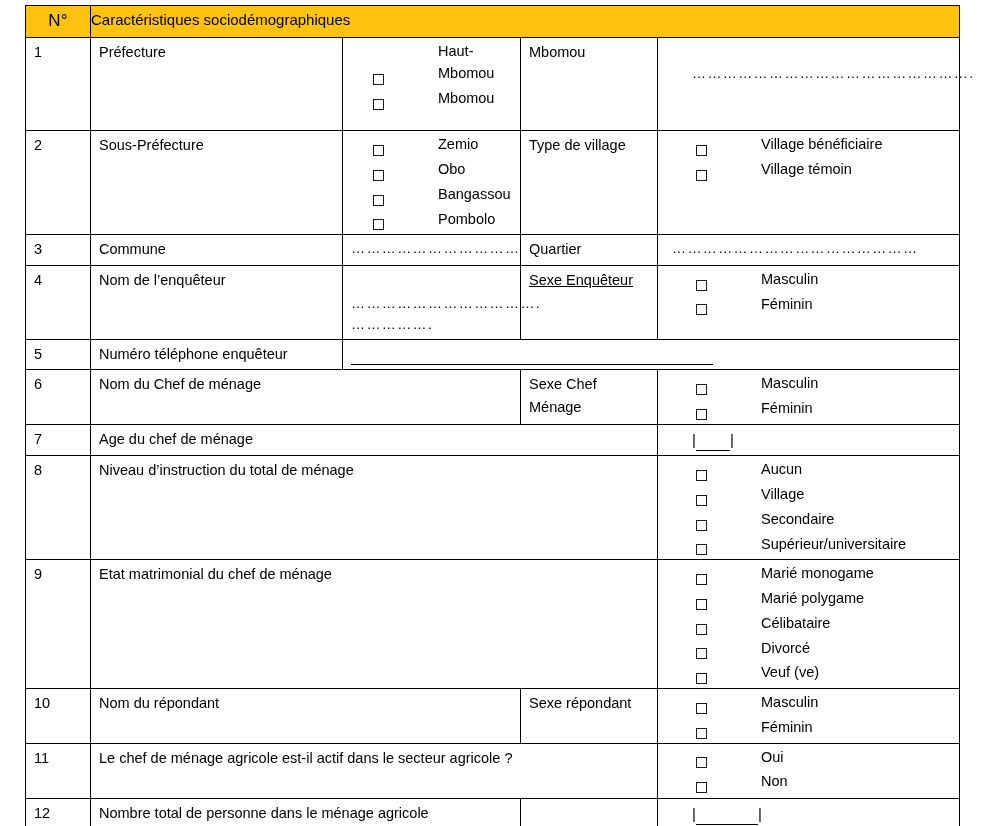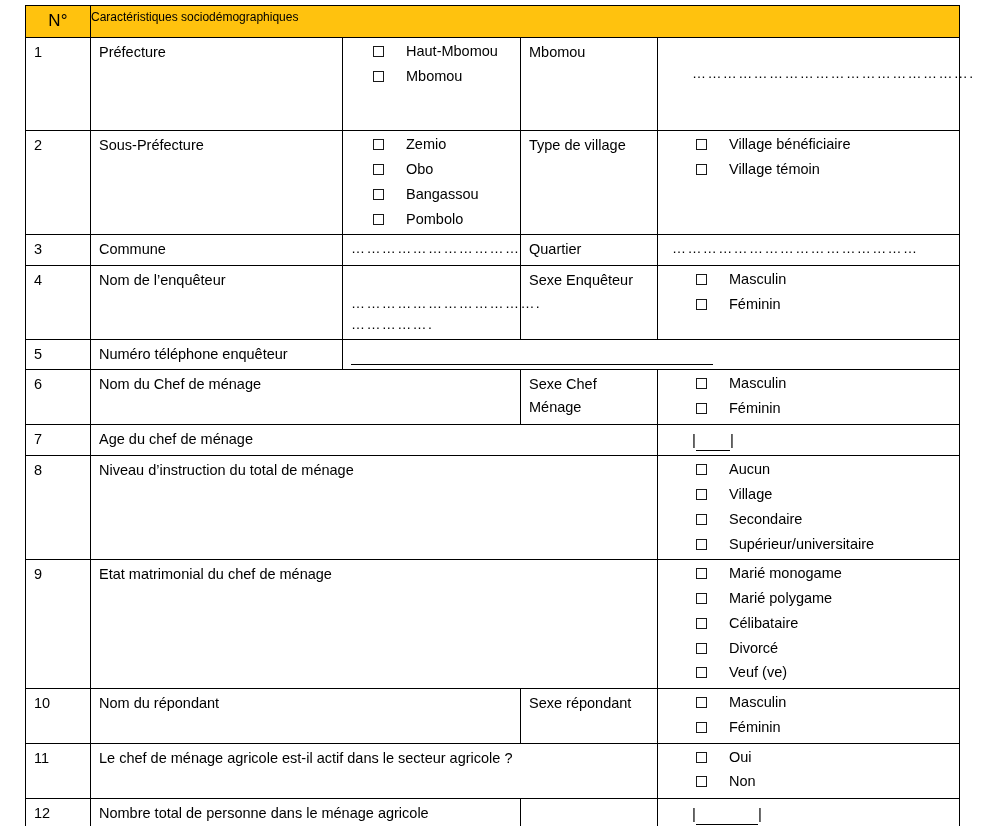--- a/index.html
+++ b/index.html
@@ -48,43 +48,44 @@
     text-align: center !important;
     font-weight: bold;
     font-size: 17px;
     padding: 2px 0 3px 0 !important;
     letter-spacing: 0.3px;
   }
   .hdr-title {
     background: #FFC20E !important;
     text-align: right;
     font-weight: bold;
-    font-size: 12px;
+    font-size: 15px;
     padding: 2px 0 3px 0 !important;
     margin-left: 7px;
   }
 
   
   .c-num   { width: 65px; }
   .c-label { width: 252px; }
   .c-opt   { width: 178px; }
   .c-mid   { width: 137px; }
   .c-val   { width: 302px; }
 
   
   .optlist {
     margin: 0;
     padding: 0;
     list-style: none;
   }
   .optlist li {
     display: flex;
-    align-items: flex-start;
+    align-items: flex-end;
     margin: 0 0 3px 0;
     line-height: 1.5;
+    gap: 32px;
   }
   .optlist li:last-child { margin-bottom: 0; }
   .cbx {
     display: inline-block;
     width: 11px;
     height: 11px;
     border: 1.3px solid #1a1a1a;
     box-sizing: border-box;
     flex: 0 0 auto;
     margin-top: 5px;
@@ -128,21 +129,21 @@
   }
   .bracket .bar { display:inline-block; }
   .bracket .line {
     display: inline-block;
     border-bottom: 1.4px solid #000;
     vertical-align: bottom;
     height: 13px;
   }
   .bracket.w-sm .line { width: 34px; }
   .bracket.w-md .line { width: 62px; }
-  .vmid { vertical-align: middle; }
+  .vmid { vertical-align: middle; text-decoration: underline; }
 
   .nowrap { white-space: nowrap; }
   .indent-val { padding-left: 34px !important; }
   .val-center { padding-left: 14px !important; }
   .h-tall-2 { height: 85px; }
   .h-r4     { height: 66px; }
   .h-r8     { height: 95px; }
   .h-r9     { height: 115px; }
   .h-r10    { height: 46px; }
   .h-r11    { height: 47px; }

